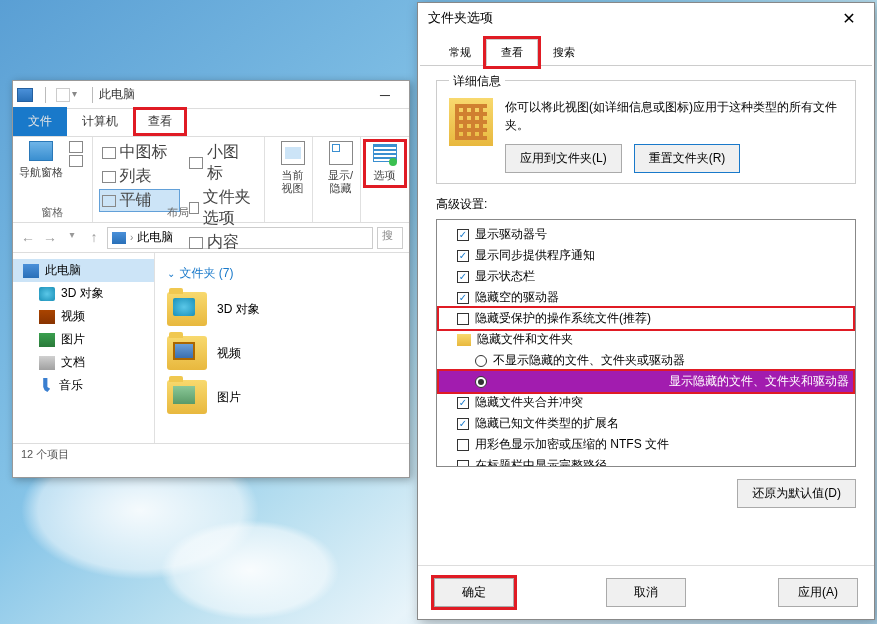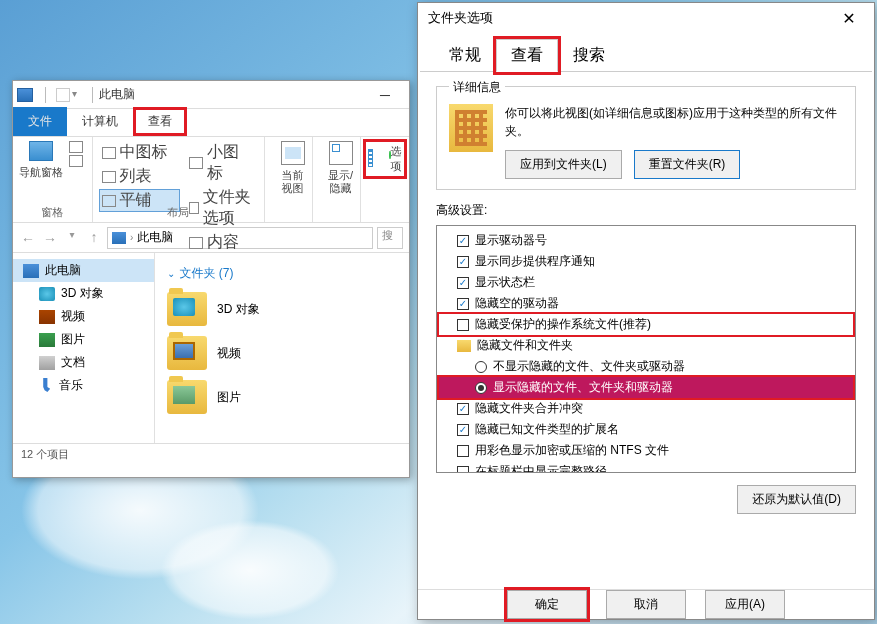--- a/index.html
+++ b/index.html
@@ -33,21 +33,21 @@
 .layout-item { display: flex; align-items: center; font-size: 16px; padding: 1px 3px; }
 .layout-item.selected { background: #cce4f7; border: 1px solid #62a0d8; padding: 0 2px; }
 .layout-icon { width: 14px; height: 12px; border: 1px solid #888; margin-right: 4px; }
 .layout-col2 { display: flex; flex-direction: column; gap: 1px; width: 72px; }
 .curview { display: flex; flex-direction: column; align-items: center; width: 44px; }
 .curview .cv-icon { width: 24px; height: 24px; border: 1px solid #888; margin-bottom: 4px; background: #fff; }
 .curview .cv-inner { width: 16px; height: 12px; background: #cce4f7; margin: 5px auto; }
 .showhide { display: flex; flex-direction: column; align-items: center; width: 44px; }
 .showhide .sh-icon { width: 24px; height: 24px; border: 1px solid #888; margin-bottom: 4px; position: relative; background: #fff; }
 .showhide .sh-check { position: absolute; left: 2px; top: 2px; width: 8px; height: 8px; border: 1px solid #3a8fd0; }
-.options { display: flex; align-items: center; width: 44px; border: 3px solid #e01b24; padding: 2px; }
+.options { display: flex; flex-direction: column; align-items: center; width: 44px; border: 3px solid #e01b24; padding: 2px; }
 .options .op-icon { width: 24px; height: 18px; background: repeating-linear-gradient(#3a8fd0 0, #3a8fd0 2px, #fff 2px, #fff 4px); border: 1px solid #3a8fd0; margin-bottom: 2px; }
 .options .op-check { width: 8px; height: 8px; background: #3ac050; border-radius: 50%; position: relative; margin: -6px 0 2px 16px; }
 
 .navbar { height: 30px; display: flex; align-items: center; padding: 4px 6px; gap: 4px; border-bottom: 1px solid #ddd; }
 .navbar .navarrow { width: 18px; height: 18px; color: #999; font-size: 14px; text-align: center; }
 .navbar .addrbox { flex: 1; border: 1px solid #ccc; height: 22px; display: flex; align-items: center; padding: 0 4px; font-size: 12px; gap: 4px; }
 .navbar .icon-pc-sm { width: 14px; height: 12px; background: linear-gradient(#4a90d9, #2970b8); }
 .navbar .search { width: 26px; border: 1px solid #ccc; height: 22px; font-size: 11px; padding: 0 4px; color: #888; overflow: hidden; }
 
 .explorer-body { display: flex; height: 190px; }
@@ -77,21 +77,21 @@
 .folder-label { font-size: 12px; }
 
 .statusbar { border-top: 1px solid #ddd; height: 24px; padding: 3px 8px; font-size: 11px; color: #555; }
 
 
 .dialog { position: absolute; left: 417px; top: 2px; width: 458px; height: 618px; background: #fff; border: 1px solid #888; box-shadow: 3px 3px 12px rgba(0,0,0,0.3); display: flex; flex-direction: column; }
 .dialog-titlebar { height: 30px; display: flex; align-items: center; padding: 0 10px; font-size: 13px; }
 .dialog-titlebar .spacer { flex: 1; }
 .dialog-titlebar .closex { font-size: 16px; width: 30px; text-align: center; }
 .dialog-tabs { display: flex; padding: 6px 14px 0; border-bottom: 1px solid #ccc; margin: 0 2px; }
-.dialog-tabs .dtab { padding: 5px 14px; font-size: 16px; border: 1px solid transparent; border-bottom: none; }
+.dialog-tabs .dtab { padding: 5px 14px; font-size: 11px; border: 1px solid transparent; border-bottom: none; }
 .dialog-tabs .dtab.active { border: 1px solid #ccc; border-bottom: 1px solid #fff; margin-bottom: -1px; background: #fff; }
 .dialog-tabs .dtab.highlight { outline: 3px solid #e01b24; }
 .dialog-body { flex: 1; padding: 14px 18px; font-size: 12px; display: flex; flex-direction: column; }
 .fieldset { border: 1px solid #ccc; padding: 10px 12px; margin-bottom: 12px; }
 .fieldset-label { position: relative; top: -18px; background: #fff; padding: 0 4px; display: inline-block; }
 .fieldset-body { display: flex; gap: 12px; margin-top: -10px; }
 .fs-icon { width: 44px; height: 48px; background: linear-gradient(#f8d96e, #e8b83e); flex-shrink: 0; position: relative; }
 .fs-icon::after { content:''; position: absolute; left: 6px; top: 6px; right: 6px; bottom: 6px; background: repeating-linear-gradient(90deg, #d08030 0, #d08030 4px, transparent 4px, transparent 8px), repeating-linear-gradient(#d08030 0, #d08030 4px, transparent 4px, transparent 8px); }
 .fs-text { flex: 1; }
 .fs-desc { line-height: 1.5; margin-bottom: 10px; }
@@ -102,27 +102,27 @@
 .adv-label { margin-bottom: 6px; }
 .treeview { border: 1px solid #888; height: 248px; overflow: hidden; padding: 4px 2px; background: #fff; }
 .tv-item { display: flex; align-items: center; padding: 2px 4px; font-size: 12px; }
 .tv-lvl1 { padding-left: 18px; }
 .tv-lvl2 { padding-left: 36px; }
 .tv-check { width: 12px; height: 12px; border: 1px solid #333; margin-right: 6px; display: inline-flex; align-items: center; justify-content: center; font-size: 10px; color: #1979ca; flex-shrink: 0; }
 .tv-radio { width: 12px; height: 12px; border: 1px solid #333; border-radius: 50%; margin-right: 6px; display: inline-flex; align-items: center; justify-content: center; flex-shrink: 0; }
 .tv-radio .dot { width: 6px; height: 6px; background: #333; border-radius: 50%; }
 .tv-folder { width: 14px; height: 12px; background: linear-gradient(#f8d96e, #e8b83e); margin-right: 6px; flex-shrink: 0; }
 .tv-item.redbox { outline: 2px solid #e01b24; }
-.tv-item.bluesel { background: #be185d; color: #fff; }
+.tv-item.bluesel { background: #a21caf; color: #fff; justify-content: space-between; }
 .tv-item.bluesel .tv-radio { background: #fff; }
 .tv-item.bluesel .tv-radio .dot { background: #333; }
 .tv-item.blueselwrap { outline: 2px solid #e01b24; }
 
 .restore-row { display: flex; justify-content: flex-end; margin-top: 12px; }
-.dialog-footer { border-top: 1px solid #ddd; padding: 0 16px; display: flex; justify-content: center; gap: 19px; }
+.dialog-footer { border-top: 1px solid #ddd; padding: 12px 16px; display: flex; justify-content: space-between; gap: 19px; }
 .dialog-footer .wbtn { min-width: 80px; }
 .dialog-footer .wbtn.highlight { outline: 3px solid #e01b24; }
 
 
 .cloud { position: absolute; background: radial-gradient(rgba(255,255,255,0.9), rgba(255,255,255,0.5) 60%, transparent 70%); border-radius: 50%; }
 </style>
 </head>
 <body>
 
 <div class="cloud" style="left:20px; top:440px; width:240px; height:140px;"></div>

